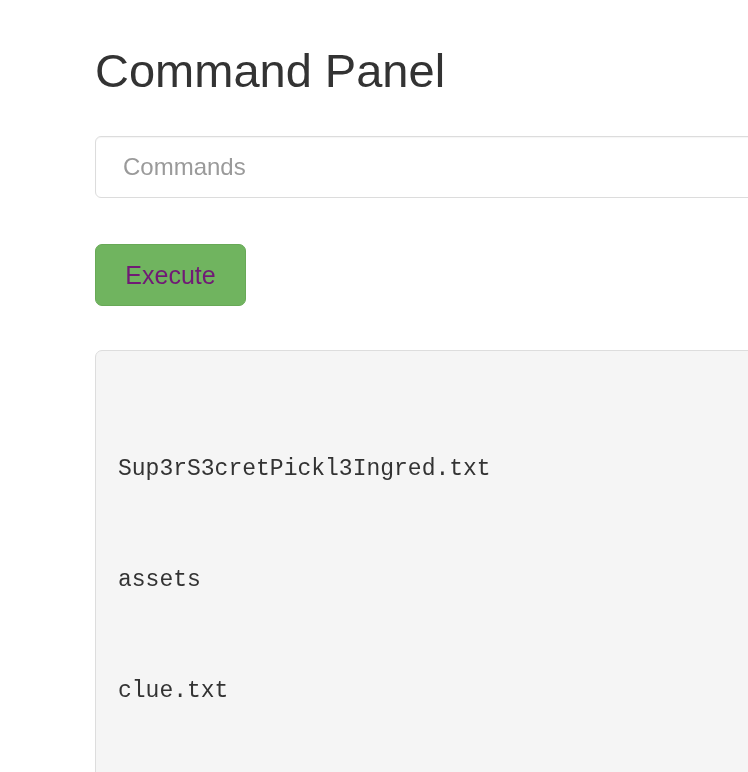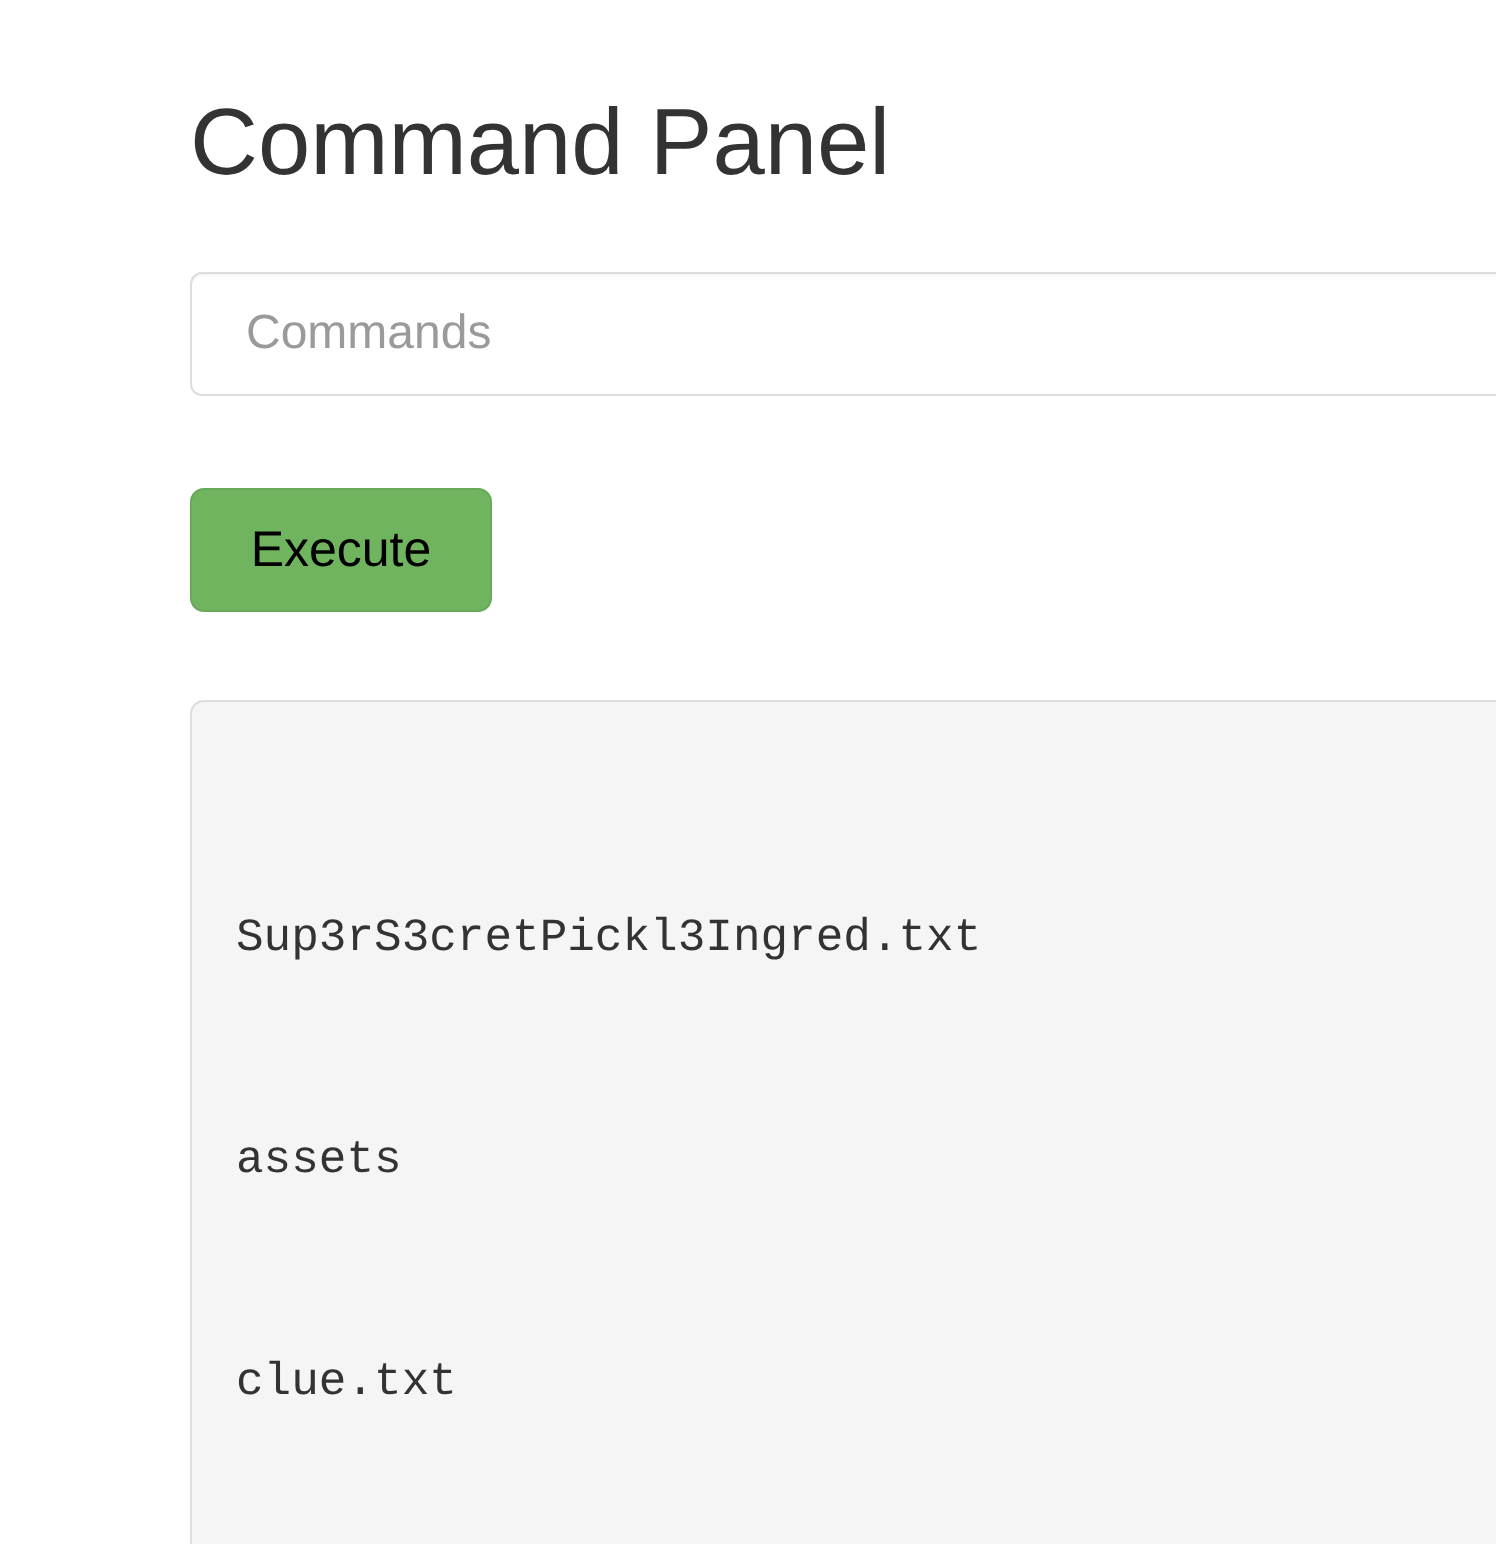--- a/index.html
+++ b/index.html
@@ -67,21 +67,21 @@
     display: block;
     box-sizing: border-box;
     margin-top: 46px;
     width: 151px;
     height: 62px;
     padding: 0;
     font-family: "Liberation Sans", sans-serif;
     font-size: 25px;
     line-height: 60px;
     text-align: center;
-    color: #000000;
+    color: #701a75;
     background: #70b45f;
     border: 1px solid #68a957;
     border-radius: 7px;
     cursor: pointer;
   }
 
   .output-box {
     box-sizing: border-box;
     margin-top: 44px;
     width: 900px;

